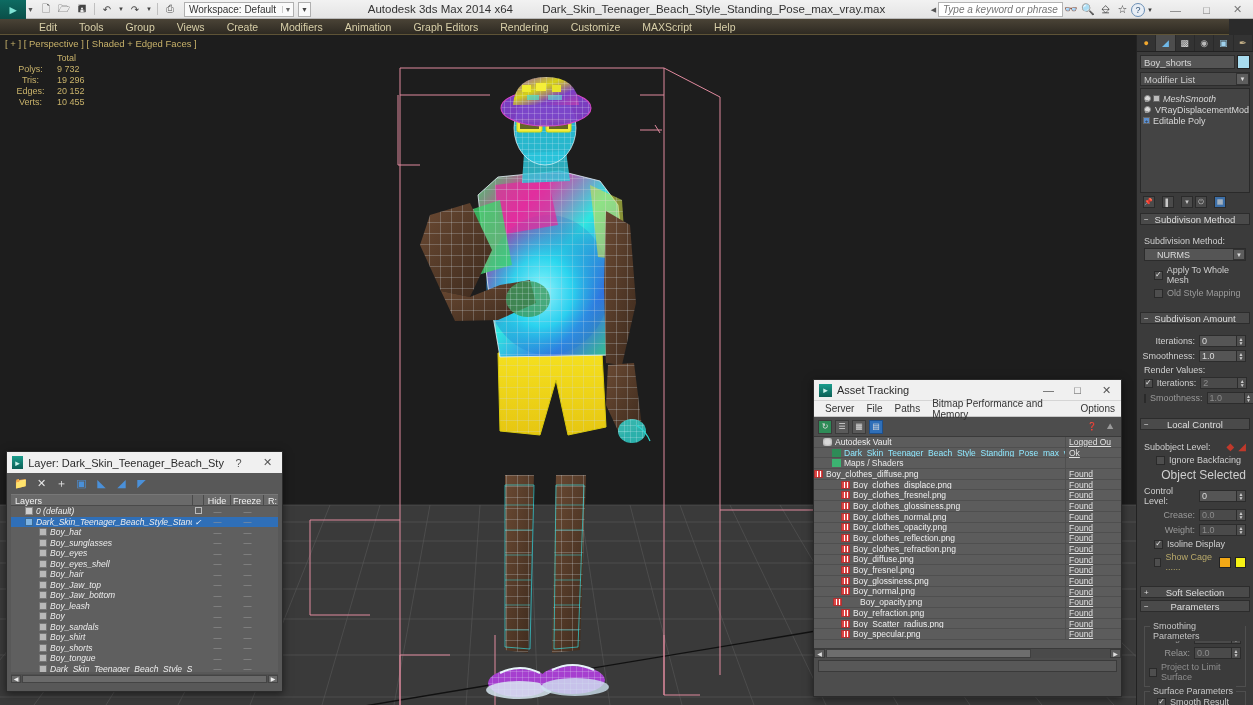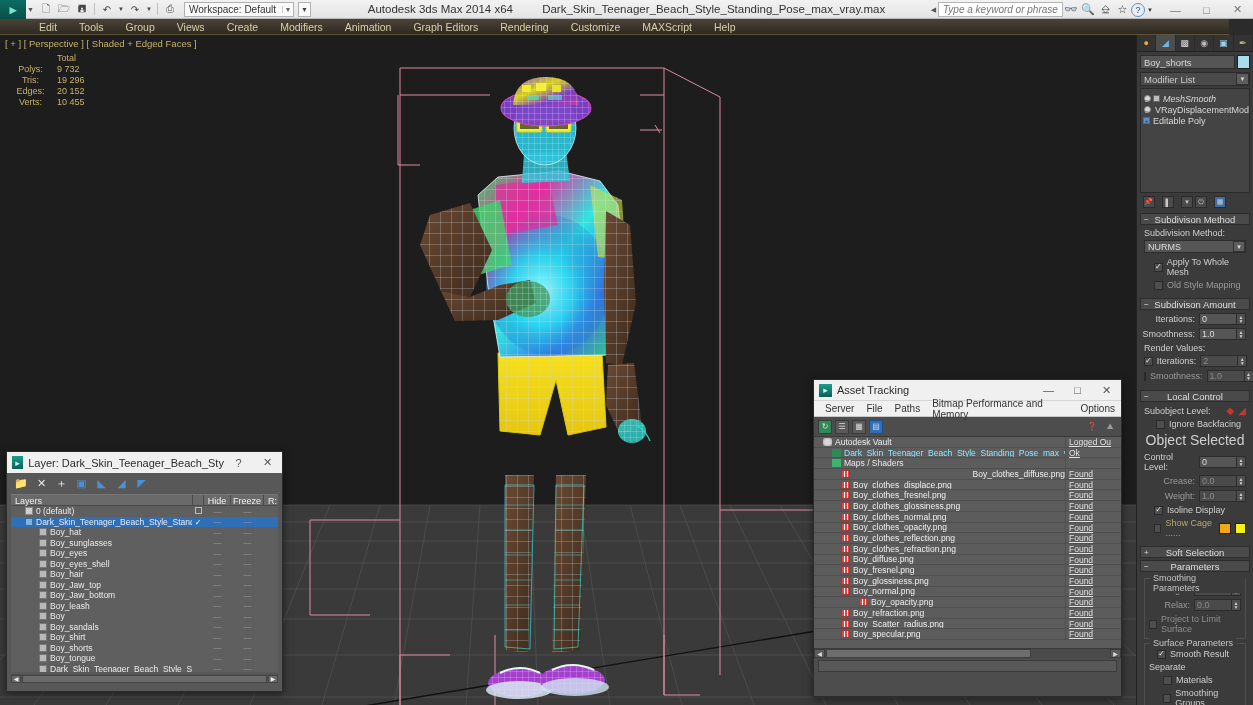--- a/index.html
+++ b/index.html
@@ -133,38 +133,38 @@
   .cp-stackbtns {
     display:flex; align-items:center; gap:2px; padding:3px 4px 3px 4px; margin:0 2px;
   }
   .sbtn { width:12px;height:12px;background:#4a4a4a;border:1px solid #2b2b2b;
           display:flex;align-items:center;justify-content:center;font-size:7px;color:#c8c8c8;}
   .rollup-head {
     display:flex; align-items:center; height:12px; background:#4a4a4a; margin:2px 3px 0 3px;
     border:1px solid #2c2c2c; font-size:9.5px; color:#ddd; justify-content:center; position:relative;
   }
   .rollup-head .tw { position:absolute; left:3px; font-size:8px; }
-  .rollup-body { margin:0 3px; padding:3px 4px; background:#3b3b3b; }
+  .rollup-body { margin:8px 3px; padding:3px 4px; background:#3b3b3b; }
   .fldrow { display:flex; align-items:center; margin-bottom:3px; font-size:9px; color:#cfcfcf; gap:4px;}
   .fldrow.lbl-right { justify-content:flex-end; }
   .spin { display:flex; align-items:stretch; }
   .spin input {
     width: 38px; height:12px; background:#555; border:1px solid #2c2c2c; color:#dcdcdc;
     font-size:9px; padding:0 2px; font-family:"Liberation Sans",sans-serif;
   }
   .spin input.dim { color:#8c8c8c; background:#4a4a4a; }
   .spin .sarrows { width:9px; height:12px; background:#4e4e4e; border:1px solid #2c2c2c; border-left:none;
                    display:flex;flex-direction:column;align-items:center;justify-content:center;
                    font-size:5px;color:#cfcfcf;line-height:4px;}
   .cbx { width:9px;height:9px;background:#4e4e4e;border:1px solid #2a2a2a;display:inline-flex;
          align-items:center;justify-content:center;font-size:8px;color:#e8e8e8;line-height:8px;}
   .cbx.on::after { content:'\2713'; font-size:8px; color:#e8e8e8; }
   .combo {
     height:13px;background:#555;border:1px solid #2c2c2c;display:flex;align-items:center;
-    font-size:9px;color:#ddd;padding-left:3px;
+    font-size:9px;color:#ddd;padding-left:12px;
   }
   .combo .dd { margin-left:auto;width:12px;height:11px;background:#5d5d5d;border:1px solid #333;
                display:flex;align-items:center;justify-content:center;font-size:6px;}
   .groupbox { border:1px solid #4f4f4f; margin:4px 2px; padding:5px 4px 4px 4px; position:relative; }
   .groupbox .gtitle { position:absolute; top:-6px; left:5px; background:#3b3b3b; padding:0 3px;
                       font-size:9px; color:#c5c5c5; }
   .colorchip { width:14px;height:11px;border:1px solid #222; }
 
   
   .atwin {
@@ -228,21 +228,21 @@
   .ly-tbtn { width:13px;height:13px;display:flex;align-items:center;justify-content:center;font-size:11px; }
   .ly-hdr { height:12px;background:#6a6a6a;display:flex;font-size:9px;border-bottom:1px solid #4a4a4a;
             margin:0 4px; border-top:1px solid #777; }
   .ly-hdr .hc { line-height:12px;color:#efefef;padding-left:4px; }
   .ly-hdr .hc.layers { flex:1;border-right:1px solid #4a4a4a; }
   .ly-hdr .hc.w18 { width:11px;border-right:1px solid #4a4a4a; }
   .ly-hdr .hc.w30 { width:27px;border-right:1px solid #4a4a4a;text-align:center;padding-left:0; }
   .ly-hdr .hc.w34 { width:33px;border-right:1px solid #4a4a4a;text-align:center;padding-left:0; }
   .ly-hdr .hc.w14 { width:14px; }
   .ly-list { margin:0 4px; height:166px; background:#5f5f5f; overflow:hidden; }
-  .ly-row { height:10.5px; display:flex; align-items:center; font-size:8.5px; color:#ececec; }
+  .ly-row { height:10.5px; display:flex; align-items:center; font-size:8.5px; color:#ececec;font-style:italic; }
   .ly-row.sel { background:#2f6fb8; }
   .ly-row .lcell { flex:1; display:flex; align-items:center; overflow:hidden; white-space:nowrap; }
   .ly-row .hidec { width:27px; text-align:center; color:#9a9a9a; font-size:8px; }
   .ly-row .frzc { width:33px; text-align:center; color:#9a9a9a; font-size:8px; }
   .ly-row .rc { width:14px; }
   .ly-icn { width:8px;height:8px;margin-right:3px;flex:none; }
   .ic-layer0 { background:#cfcfcf; border:1px solid #888; }
   .ic-layerg { background:#7fb3e0; border:1px solid #3a6a96; }
   .ic-obj { background:#b8b8b8; border:1px solid #777; border-radius:1px; }
   .ly-scroll { margin:2px 4px 0 4px;height:9px;background:#4f4f4f;display:flex;align-items:center; }
@@ -664,21 +664,21 @@
     <div class="rollup-body">
       <div class="fldrow">
         <span>Subobject Level:</span>
         <span style="margin-left:auto;color:#c0392b;font-size:10px">◆</span>
         <span style="color:#c0392b;font-size:10px">◢</span>
       </div>
       <div class="fldrow" style="padding-left:12px">
         <span class="cbx"></span>
         <span>Ignore Backfacing</span>
       </div>
-      <div style="text-align:center;font-size:14px;color:#cfcfcf;margin:2px 0 4px 0">Object Selected</div>
+      <div style="text-align:right;font-size:12px;color:#cfcfcf;margin:2px 0 4px 0">Object Selected</div>
       <div class="fldrow">
         <span>Control Level:</span>
         <span class="spin" style="margin-left:auto">
           <input value="0" style="">
           <span class="sarrows">▲<br>▼</span>
         </span>
       </div>
       <div class="fldrow lbl-right">
         <span style="color:#9a9a9a">Crease:</span>
         <span class="spin">
@@ -798,21 +798,21 @@
           <div class="c-stat">Ok</div>
         </div>
         <div class="at-row">
           <div class="c-name" style="padding-left: 18px;">
             <span class="rowicn ic-maps"></span>
             <span style="color: rgb(234, 234, 234);">Maps / Shaders</span>
           </div>
           <div class="c-stat"></div>
         </div>
         <div class="at-row">
-          <div class="c-name" style="padding-left: 27px; justify-content: space-between;">
+          <div class="c-name" style="">
             <span class="rowicn ic-png"></span>
             <span style="color: rgb(239, 239, 239);">Boy_clothes_diffuse.png</span>
           </div>
           <div class="c-stat">Found</div>
         </div>
         <div class="at-row">
           <div class="c-name" style="padding-left: 27px;">
             <span class="rowicn ic-png"></span>
             <span style="color: rgb(239, 239, 239);">Boy_clothes_displace.png</span>
           </div>
@@ -882,21 +882,21 @@
           <div class="c-stat">Found</div>
         </div>
         <div class="at-row">
           <div class="c-name" style="padding-left: 27px;">
             <span class="rowicn ic-png"></span>
             <span style="color: rgb(239, 239, 239);">Boy_normal.png</span>
           </div>
           <div class="c-stat">Found</div>
         </div>
         <div class="at-row">
-          <div class="c-name" style="padding-left: 45px;">
+          <div class="c-name" style="padding-left: 19px; gap: 15px;">
             <span class="rowicn ic-png"></span>
             <span style="color: rgb(239, 239, 239);">Boy_opacity.png</span>
           </div>
           <div class="c-stat">Found</div>
         </div>
         <div class="at-row">
           <div class="c-name" style="padding-left: 27px;">
             <span class="rowicn ic-png"></span>
             <span style="color: rgb(239, 239, 239);">Boy_refraction.png</span>
           </div>

